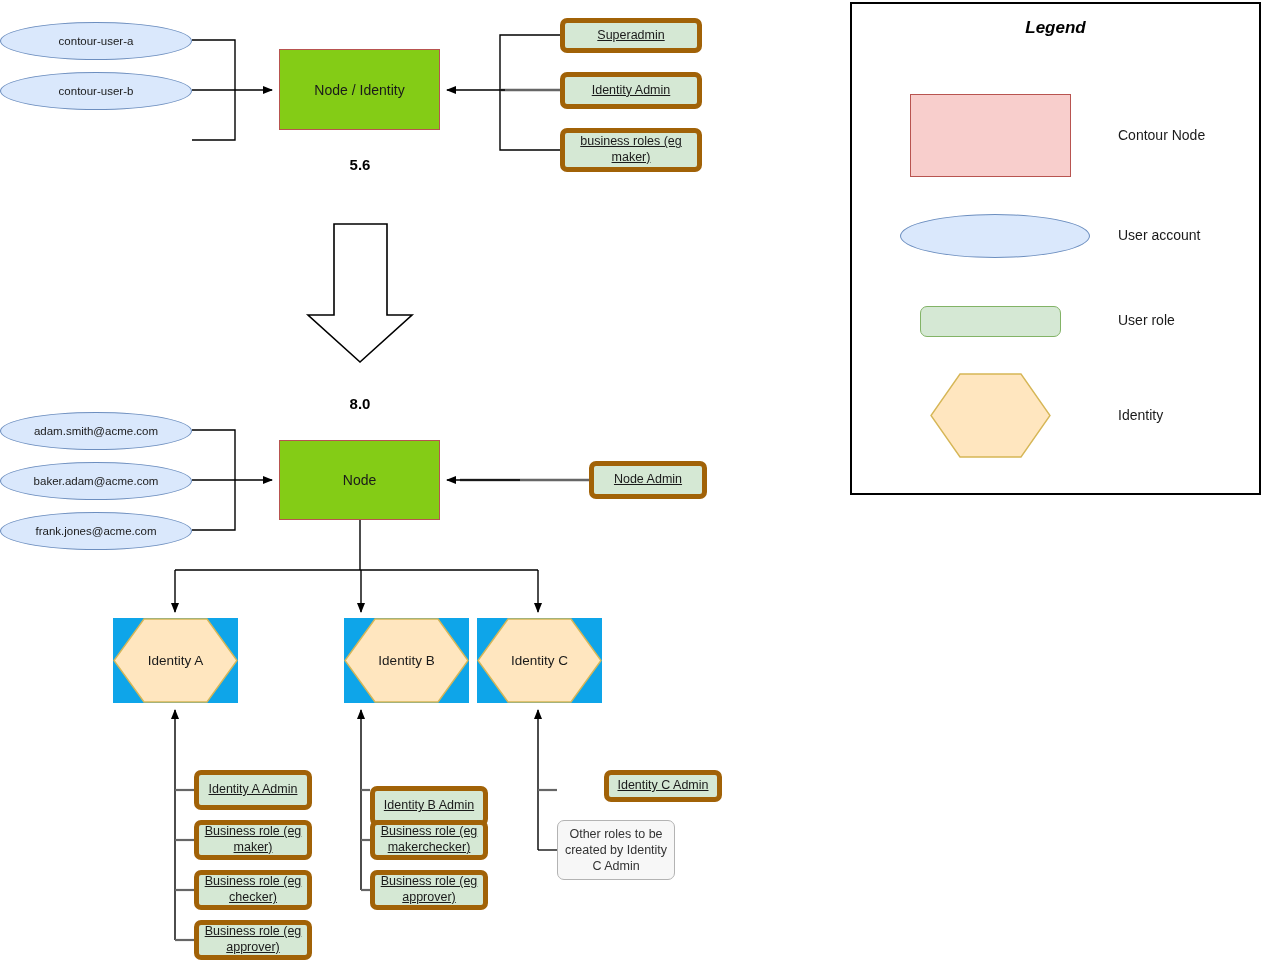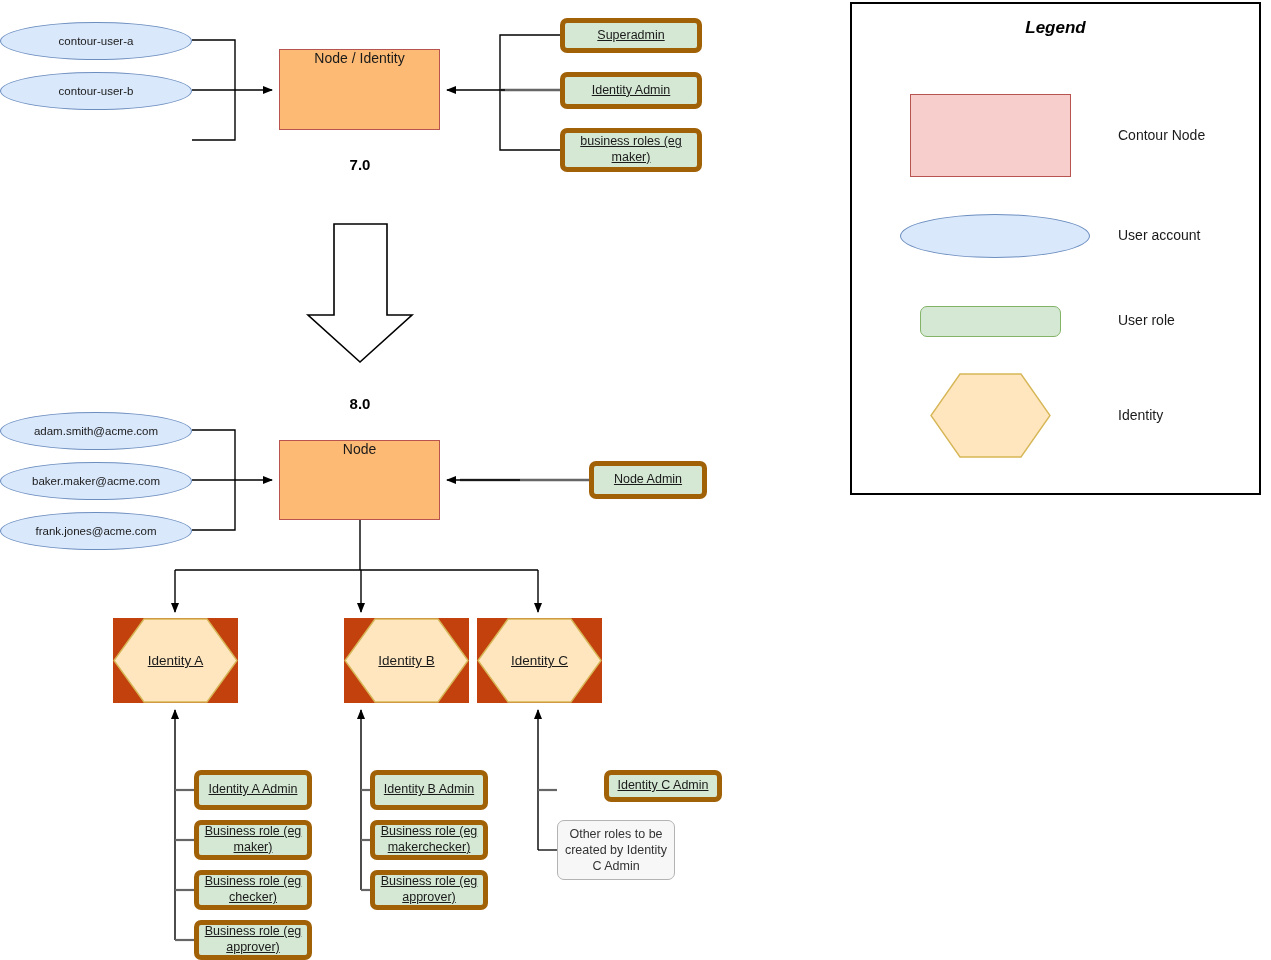--- a/index.html
+++ b/index.html
@@ -2,45 +2,45 @@
 <html><head>
 <meta charset="utf-8">
 <style>
   html,body{margin:0;padding:0;background:#ffffff;}
   body{width:1271px;height:960px;position:relative;overflow:hidden;
        font-family:"Liberation Sans","DejaVu Sans",sans-serif;color:#1a1a1a;}
   .stage{position:absolute;left:0;top:0;width:1271px;height:960px;}
   svg.wires{position:absolute;left:0;top:0;width:1271px;height:960px;pointer-events:none;}
 
   .node-shape{
-    position:absolute;background:#fdba74;border:1px solid #b85450;
-    display:flex;align-items:flex-start;justify-content:center;
+    position:absolute;background:#84cc16;border:1px solid #b85450;
+    display:flex;align-items:center;justify-content:center;
     font-size:14px;color:#1a1a1a;text-align:center;box-sizing:border-box;
   }
   .user-ellipse{
     position:absolute;background:#dae8fc;border:1px solid #6c8ebf;border-radius:50%;
     display:flex;align-items:center;justify-content:center;
     font-size:11.5px;color:#1a1a1a;text-align:center;box-sizing:border-box;
   }
   .role-box{
     position:absolute;background:#d5e8d4;border:5px solid #a16207;border-radius:7px;
     display:flex;align-items:center;justify-content:center;
     font-size:12.5px;line-height:1.25;color:#1a1a1a;text-align:center;
     box-sizing:border-box;padding:2px 4px;text-decoration:underline;
   }
   .note-box{
     position:absolute;background:#f7f7f7;border:1px solid #b3b3b3;border-radius:7px;
     display:flex;align-items:center;justify-content:center;
     font-size:12.5px;line-height:1.3;color:#333;text-align:center;
     box-sizing:border-box;padding:2px 4px;
   }
   .hexagon{
-    position:absolute;background:#c2410c;
-    display:flex;align-items:center;justify-content:center;
-    font-size:13.5px;color:#1a1a1a;text-align:center;box-sizing:border-box;text-decoration:underline;
+    position:absolute;background:#0ea5e9;
+    display:flex;align-items:center;justify-content:center;
+    font-size:13.5px;color:#1a1a1a;text-align:center;box-sizing:border-box;
   }
   .hexagon svg{position:absolute;left:0;top:0;}
   .hexagon span{position:relative;z-index:2;}
 
   .version-label{
     position:absolute;font-size:15px;font-weight:bold;color:#000;
     text-align:center;
   }
 
   .legend-frame{
@@ -151,32 +151,32 @@
     <span>Superadmin</span>
   </div>
   <div class="role-box" style="left:560px;top:72px;width:142px;height:37px;">
     <span>Identity Admin</span>
   </div>
   <div class="role-box" style="left:560px;top:128px;width:142px;height:44px;">
     <span>business roles (eg maker)</span>
   </div>
 
   <div class="version-label" style="left:300px;top:156px;width:120px;">
-    <span>7.0</span>
+    <span>5.6</span>
   </div>
 
   <div class="version-label" style="left:300px;top:395px;width:120px;">
     <span>8.0</span>
   </div>
 
   <div class="user-ellipse" style="left:0px;top:412px;width:192px;height:38px;">
     <span>adam.smith@acme.com</span>
   </div>
   <div class="user-ellipse" style="left:0px;top:462px;width:192px;height:38px;">
-    <span>baker.maker@acme.com</span>
+    <span>baker.adam@acme.com</span>
   </div>
   <div class="user-ellipse" style="left:0px;top:512px;width:192px;height:38px;">
     <span>frank.jones@acme.com</span>
   </div>
 
   <div class="node-shape" style="left:279px;top:440px;width:161px;height:80px;">
     <span>Node</span>
   </div>
 
   <div class="role-box" style="left:589px;top:461px;width:118px;height:38px;">
@@ -208,21 +208,21 @@
   <div class="role-box" style="left:194px;top:820px;width:118px;height:40px;">
     <span>Business role (eg maker)</span>
   </div>
   <div class="role-box" style="left:194px;top:870px;width:118px;height:40px;">
     <span>Business role (eg checker)</span>
   </div>
   <div class="role-box" style="left:194px;top:920px;width:118px;height:40px;">
     <span>Business role (eg approver)</span>
   </div>
 
-  <div class="role-box" style="left:370px;top:770px;width:118px;height:40px;">
+  <div class="role-box" style="left:370px;top:786px;width:118px;height:40px;">
     <span>Identity B Admin</span>
   </div>
   <div class="role-box" style="left:370px;top:820px;width:118px;height:40px;">
     <span>Business role (eg makerchecker)</span>
   </div>
   <div class="role-box" style="left:370px;top:870px;width:118px;height:40px;">
     <span>Business role (eg approver)</span>
   </div>
 
   <div class="role-box" style="left:557px;top:770px;width:118px;height:32px;margin-left:47px;">

